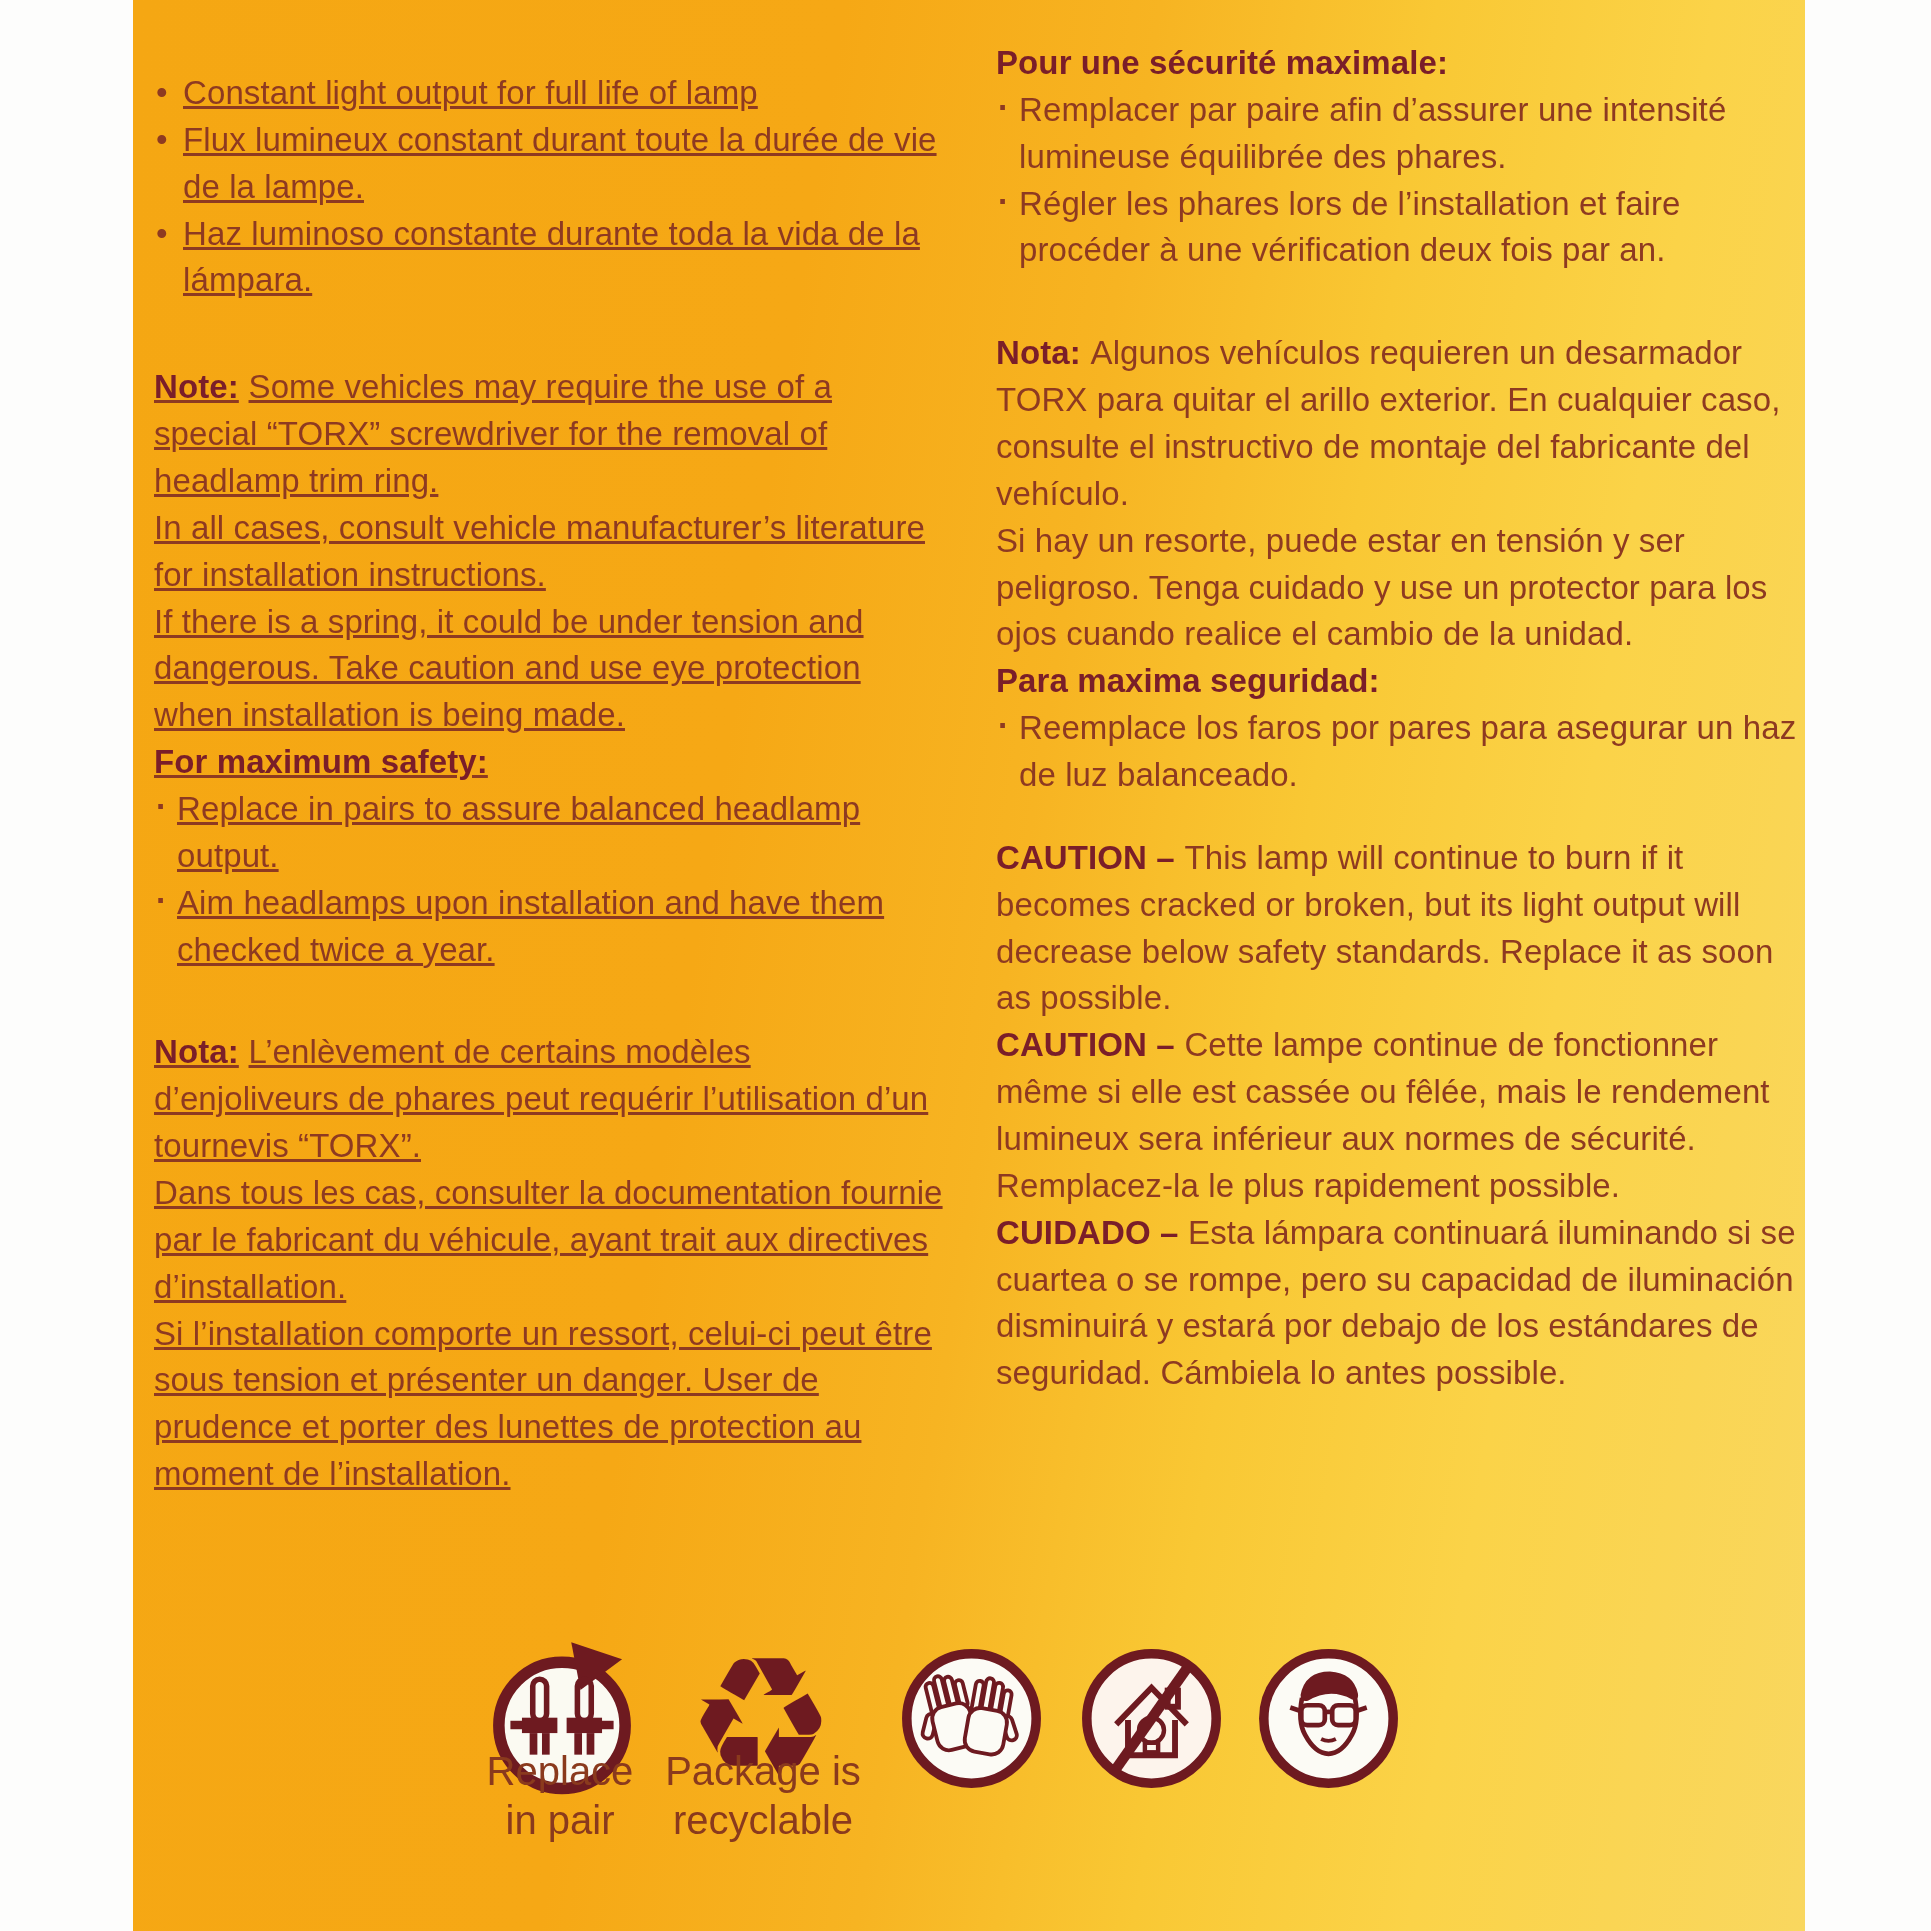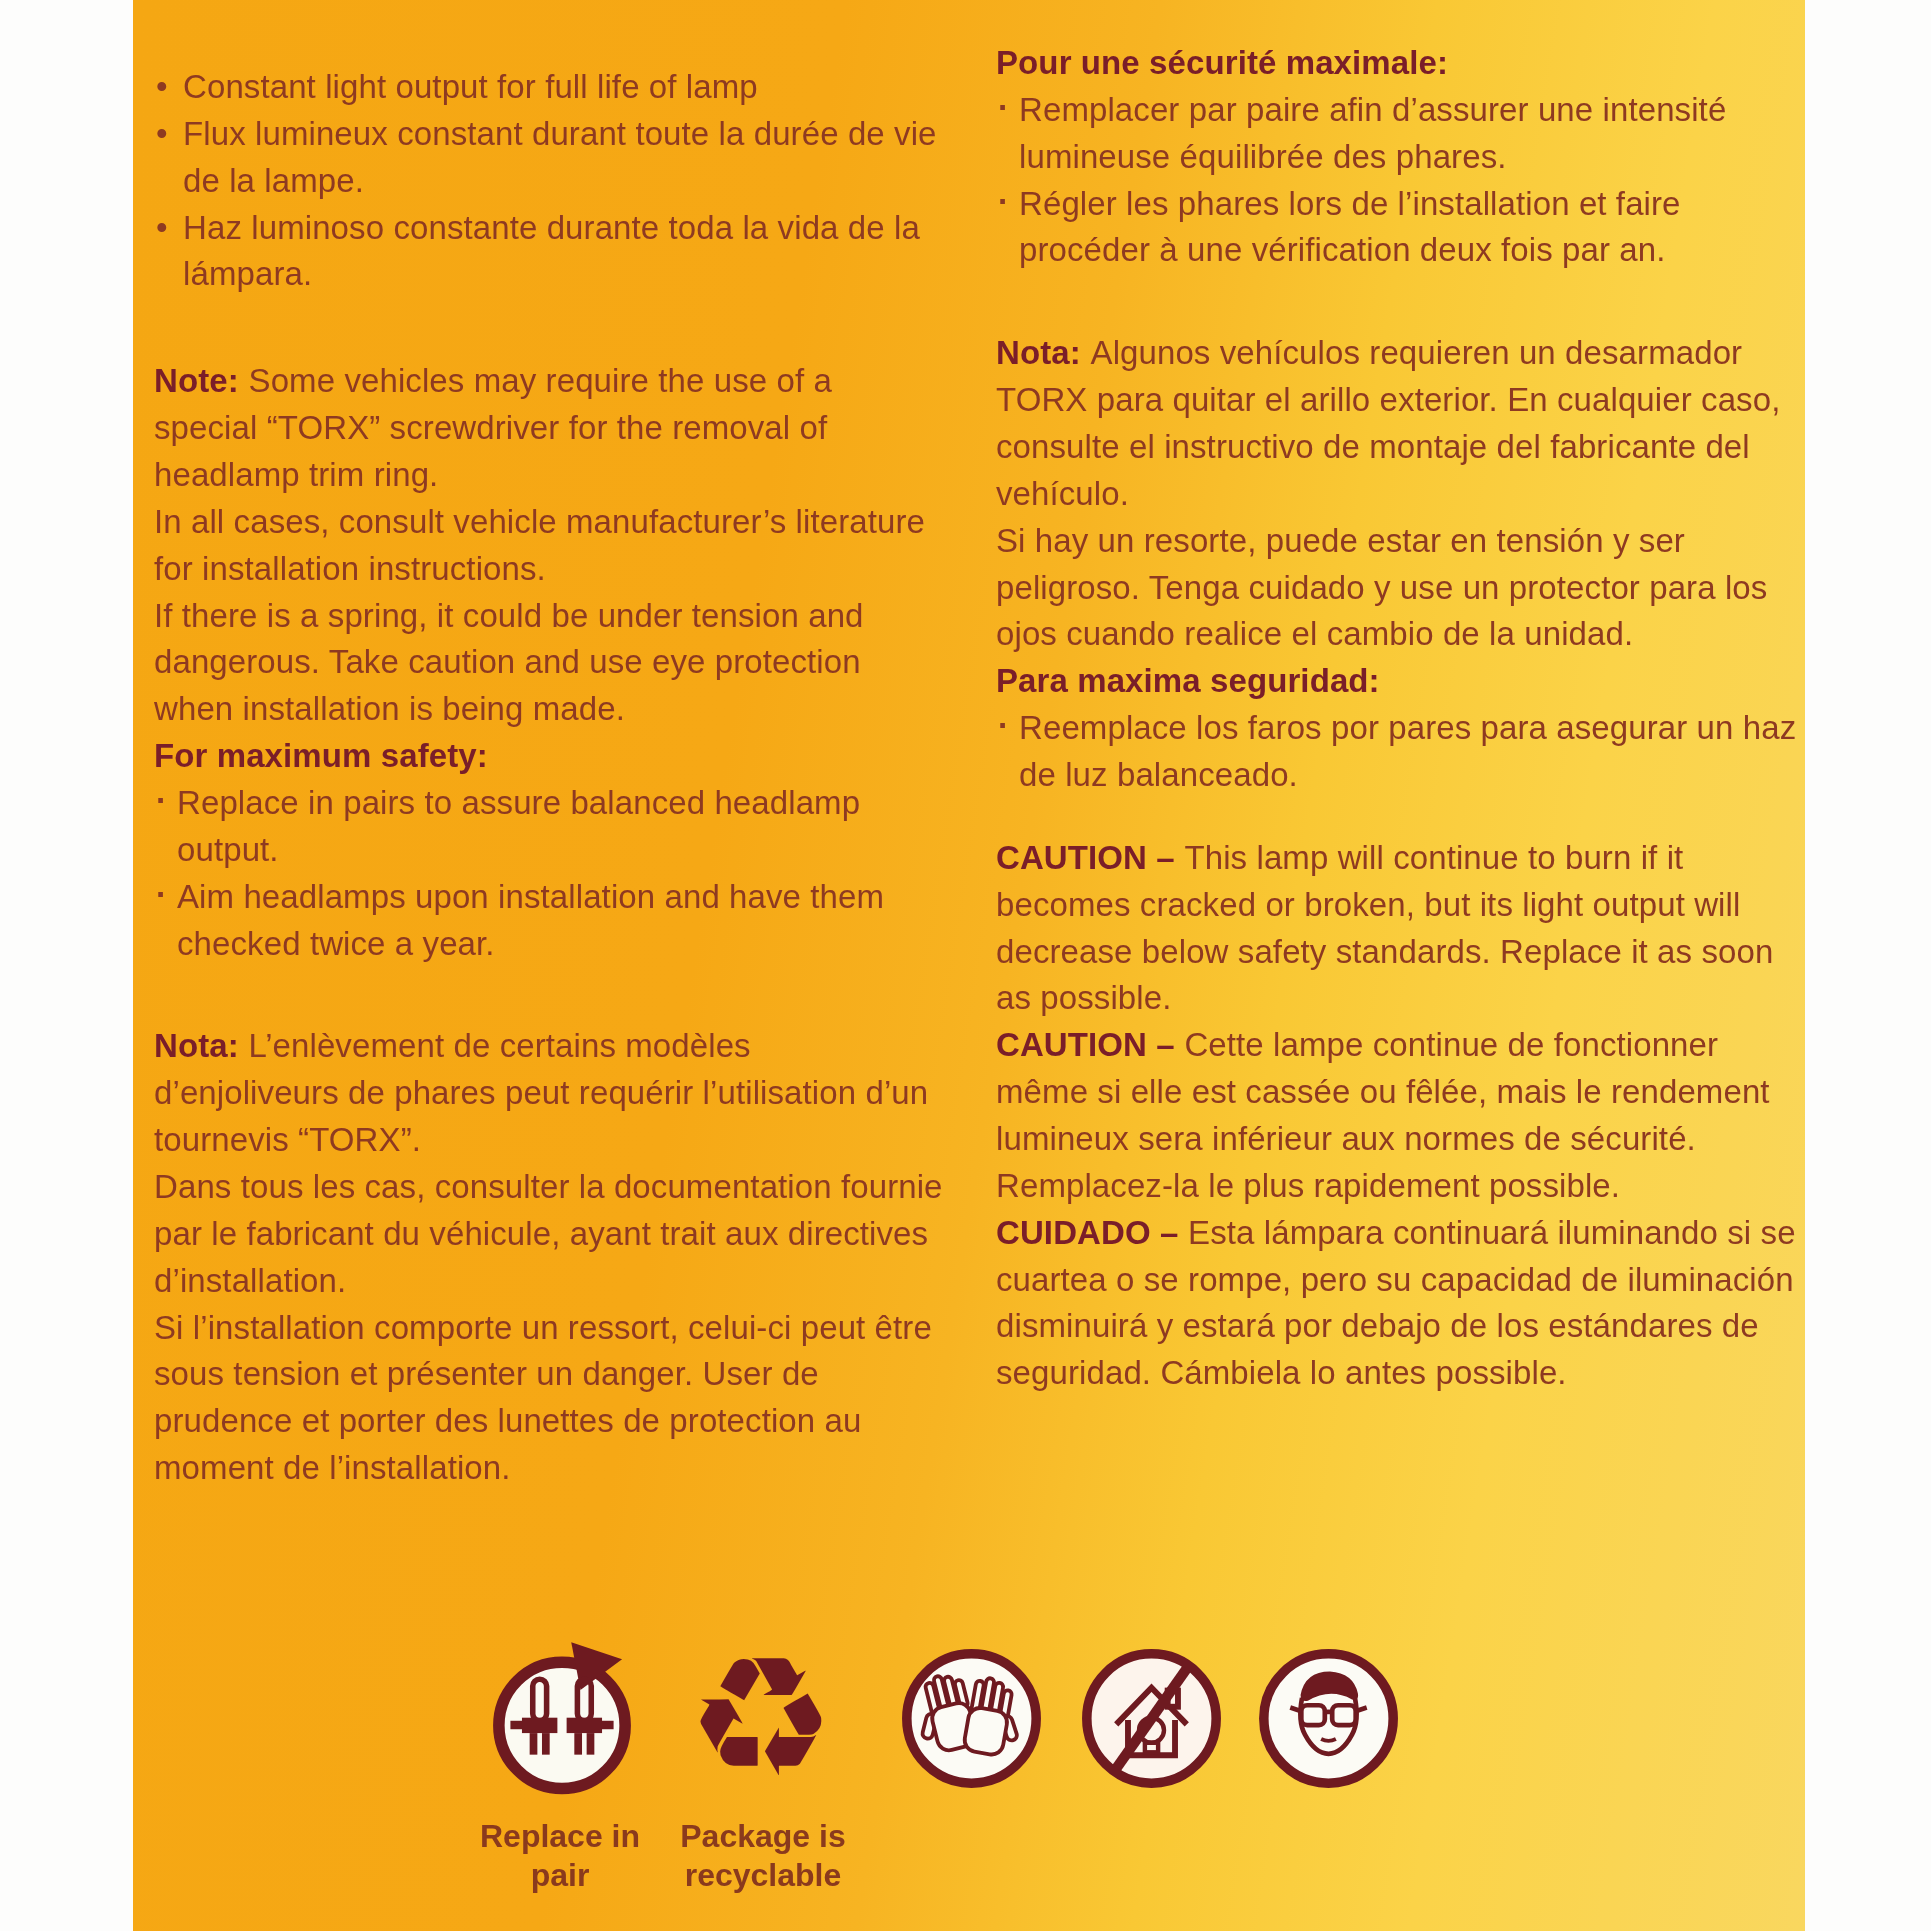--- a/index.html
+++ b/index.html
@@ -10,21 +10,21 @@
   .panel{
     position:absolute;left:133px;top:0;width:1672px;height:1931px;
     background:linear-gradient(99deg,
       #f5a713 0%, #f6a815 36%, #f7b422 52%,
       #f9c834 66%, #fbd348 80%, #f9d75f 100%);
   }
   .col{
     position:absolute;color:#8e3a21;
     font-size:33px;line-height:1.42;letter-spacing:0.1px;
   }
-  .col-left{left:154px;top:64px;width:790px;}
+  .col-left{left:154px;top:70px;width:790px;text-decoration:underline;}
   .col-right{left:996px;top:40px;width:809px;}
   .hd{font-weight:bold;color:#7a1e29;}
   p{margin:0;}
   strong.lbl{color:#7a1e29;margin-right:9.7px;}
   .bullets{margin:0 0 60px 0;}
   .bullet{position:relative;padding-left:29px;}
   .bullet::before{content:"•";position:absolute;left:1.9px;top:0;color:#8e3a21;}
   .sub{position:relative;padding-left:23px;}
   .sub::before{content:"·";position:absolute;left:1.9px;top:-1.9px;color:#8e3a21;font-weight:bold;}
   .gap-top{margin-top:56px;}
@@ -32,22 +32,22 @@
   
   .icons-row{position:absolute;left:485px;top:1639px;height:162px;}
   .icon{position:absolute;top:0;}
   .icon svg{display:block;}
   .recycle-glyph{
     font-family:"DejaVu Sans", sans-serif;color:#6e1a20;
     font-size:166px;line-height:154px;width:170px;text-align:center;
     font-weight:bold;
   }
   .icon-label{
-    position:absolute;top:1817px;text-align:center;
-    color:#8a3a1d;font-size:32px;line-height:1.22;font-weight:700;
+    position:absolute;top:1747px;text-align:center;
+    color:#8a3a1d;font-size:40px;line-height:1.22;font-weight:400;
   }
   .label-1{left:475px;width:170px;}
   .label-2{left:645px;width:236px;}
 </style>
 </head>
 <body>
 
 <div class="panel"></div>
 
 <div class="col col-left">

